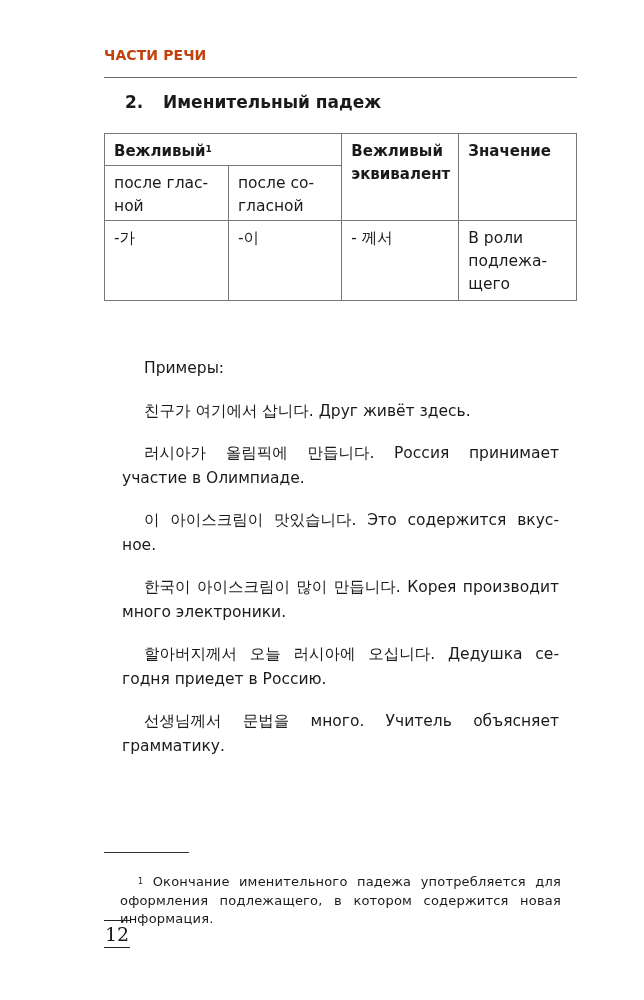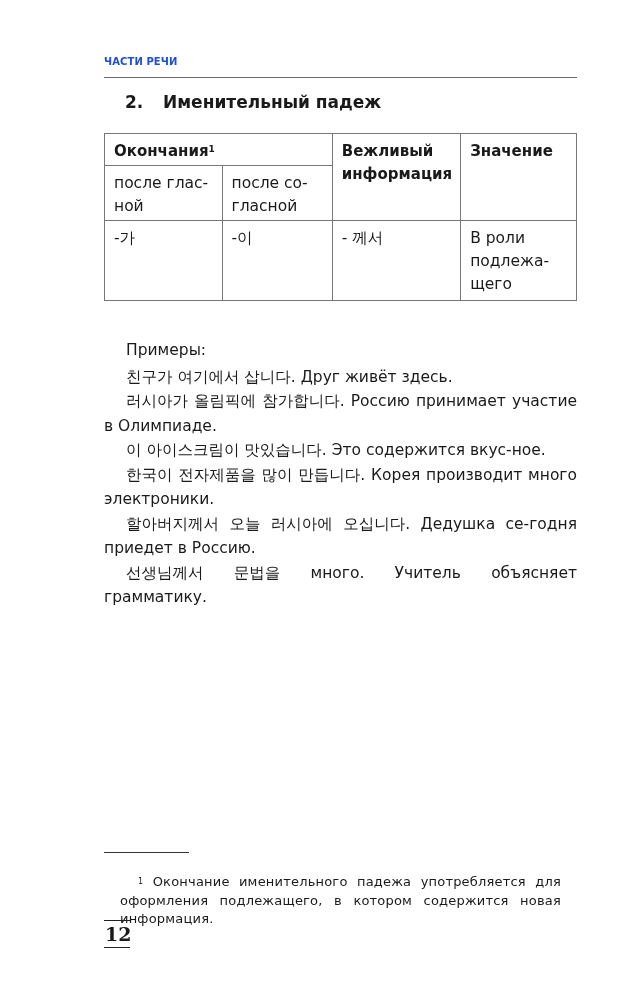--- a/index.html
+++ b/index.html
@@ -1,82 +1,82 @@
 <!DOCTYPE html>
 <html><head>
 <meta charset="utf-8">
 <style>
   html, body { margin: 0; padding: 0; background: #ffffff; }
   body { width: 644px; height: 1000px; position: relative; overflow: hidden;
          font-family: "DejaVu Sans", "Liberation Sans", sans-serif; color: #1a1a1a; }
-  .running-head { position: absolute; left: 104px; top: 56px; font-size: 10px; font-weight: bold;
-                  letter-spacing: 0.1px; color: #1d4ed8; }
+  .running-head { position: absolute; left: 104px; top: 47px; font-size: 14px; font-weight: bold;
+                  letter-spacing: 0.1px; color: #c2410c; }
   .head-rule { position: absolute; left: 104px; top: 77px; width: 473px; height: 0;
                border-top: 1px solid #6a6a6a; }
   .section-title { position: absolute; left: 125px; top: 84px; font-size: 17px; font-weight: bold; margin-top: 8px; }
   .section-title .num { display: inline-block; width: 38px; }
 
   table.endings { position: absolute; left: 104px; top: 133px; width: 473px; height: 167px;
                   border-collapse: collapse; font-size: 15.5px; line-height: 23px; }
   table.endings td { border: 1px solid #777; vertical-align: top; padding: 6px 8px 2px 9px; }
   table.endings td.bold { font-weight: bold; font-size: 15px; }
   .c1 { width: 107px; } .c2 { width: 96px; } .c3 { width: 99px; } .c4 { width: 100px; }
   sup { font-size: 9px; vertical-align: top; position: relative; top: -2px; }
 
   .body-text { position: absolute; left: 104px; top: 338px; width: 473px; font-size: 15.5px;
                line-height: 24.5px; text-align: justify; }
-  .body-text p { margin: 0; text-indent: 22px; }
+  .body-text p { margin: 18px; text-indent: 22px; }
   .body-text p.examples-label { margin-bottom: 2px; }
 
   .fn-rule { position: absolute; left: 104px; top: 852px; width: 85px; border-top: 1px solid #333; }
   .footnote { position: absolute; left: 104px; top: 857px; width: 473px; font-size: 13px;
               line-height: 18.5px; text-align: justify; letter-spacing: 0.2px; }
   .footnote p { margin: 16px; text-indent: 18px; }
   .footnote sup { font-size: 8px; top: 0; }
 
   .page-number { position: absolute; left: 104px; top: 920px; width: 24px; text-align: center;
-                 font-family: "DejaVu Serif", "Liberation Serif", serif; font-weight: bold; font-size: 19px;
+                 font-family: "DejaVu Serif", "Liberation Serif", serif; font-weight: normal; font-size: 19px;
                  line-height: 26px; border-top: 1.5px solid #222; border-bottom: 1.5px solid #222; padding: 0 1px; }
 </style>
 </head>
 <body>
 
 <div class="running-head">ЧАСТИ РЕЧИ</div>
 <div class="head-rule"></div>
 
 <div class="section-title">
   <span class="num">2.</span><span>Именительный падеж</span>
 </div>
 
 <table class="endings">
   <tbody>
       <tr>
-    <td class="bold" colspan="2"><span>Окончания</span><sup>1</sup></td>
-    <td class="bold c3" rowspan="2">Вежливый информация</td>
+    <td class="bold" colspan="2"><span>Вежливый</span><sup>1</sup></td>
+    <td class="bold c3" rowspan="2">Вежливый эквивалент</td>
     <td class="bold c4" rowspan="2">Значение</td>
   </tr>
   <tr>
     <td class="c1">после глас-<br>ной</td>
     <td class="c2">после со-<br>гласной</td>
   </tr>
   <tr style="height:80px">
     <td>-가</td>
     <td>-이</td>
     <td>- 께서</td>
     <td>В роли<br>подлежа-<br>щего</td>
   </tr>
 </tbody>
   </table>
 
 <div class="body-text">
   <p class="examples-label">Примеры:</p>
   <p>친구가 여기에서 삽니다. Друг живёт здесь.</p>
-  <p>러시아가 올림픽에 참가합니다. Россию принимает участие в Олимпиаде.</p>
+  <p>러시아가 올림픽에 만듭니다. Россия принимает участие в Олимпиаде.</p>
   <p>이 아이스크림이 맛있습니다. Это содержится вкус-ное.</p>
-  <p>한국이 전자제품을 많이 만듭니다. Корея производит много электроники.</p>
+  <p>한국이 아이스크림이 많이 만듭니다. Корея производит много электроники.</p>
   <p>할아버지께서 오늘 러시아에 오십니다. Дедушка се-годня приедет в Россию.</p>
   <p>선생님께서 문법을 много. Учитель объясняет грамматику.</p>
 </div>
 
 <div class="fn-rule"></div>
 <div class="footnote">
   <p><sup>1</sup> <span>Окончание именительного падежа употребляется для оформления подлежащего, в котором содержится новая информация.</span></p>
 </div>
 
 <div class="page-number">12</div>

